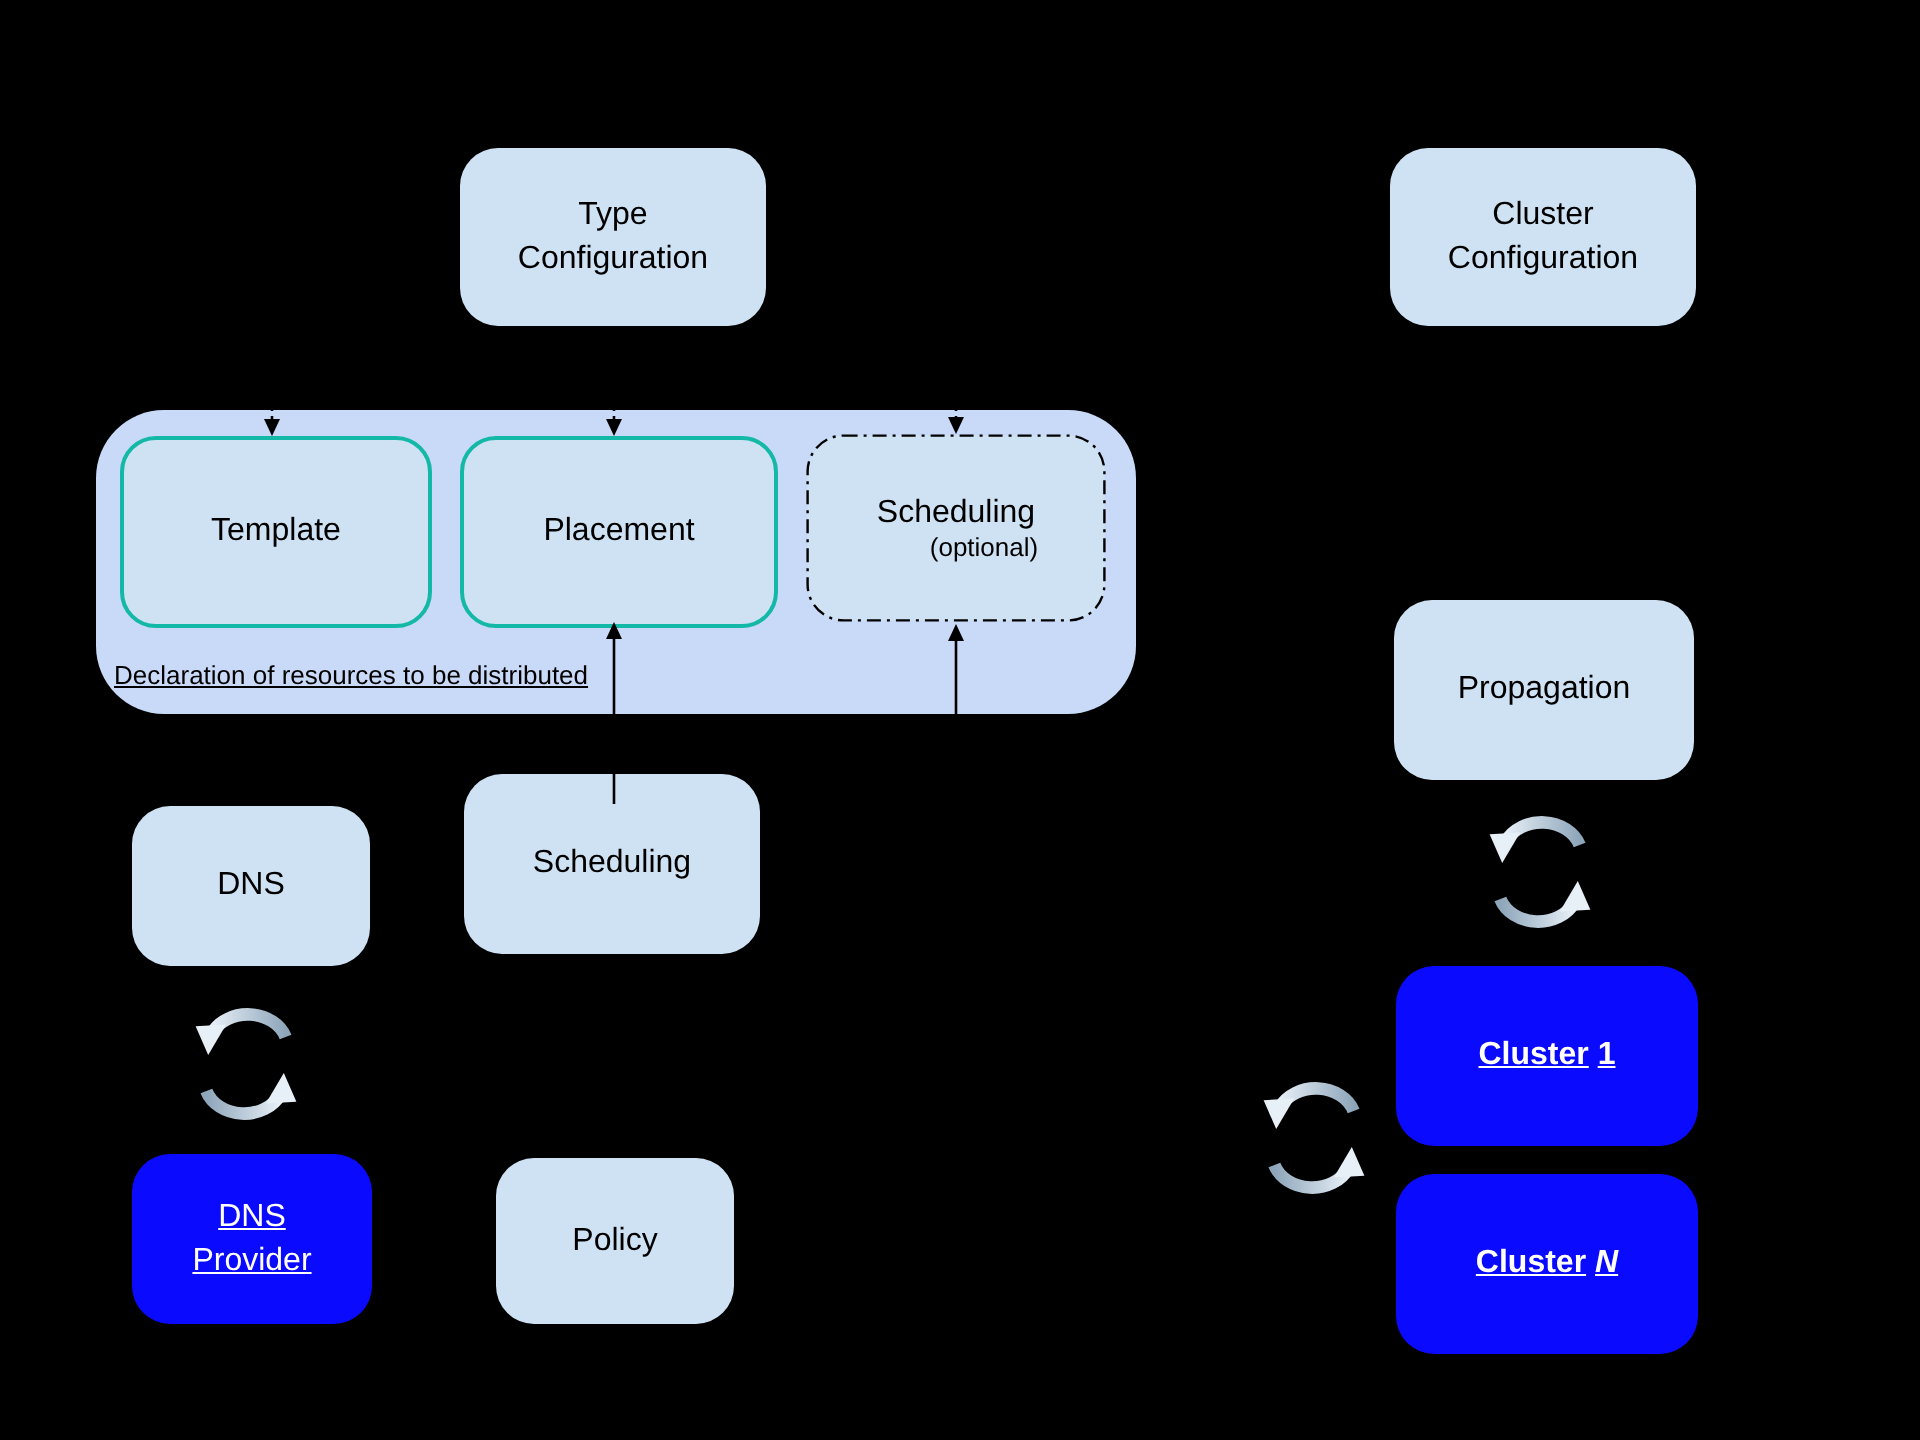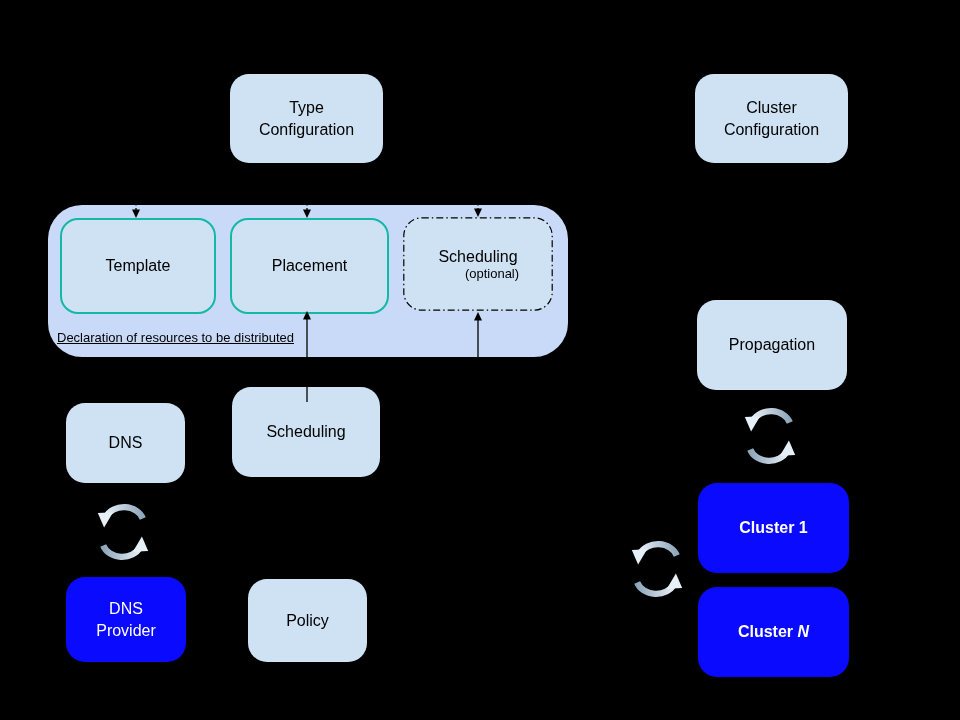--- a/index.html
+++ b/index.html
@@ -8,21 +8,21 @@
     background:var(--background,#000);
     font-family:"Liberation Sans", sans-serif;
   }
   .node{
     position:absolute;display:flex;align-items:center;justify-content:center;
     text-align:center;border-radius:19px;
     color:var(--text-dark,#000);font-size:16px;line-height:1.35;
   }
   .node .lbl{white-space:pre-line;}
   .light{background:var(--box-light,#cfe2f3);}
-  .blue{background:var(--box-blue,#0a0aff);color:var(--text-light,#fff);}
+  .blue{background:var(--box-blue,#0a0aff);color:var(--text-light,#fff);text-decoration:underline;}
   .bold{font-weight:bold;}
   .group{
     position:absolute;left:48px;top:205px;width:520px;height:152px;
     background:var(--container,#c9daf8);border-radius:34px;
   }
   .inner{border:2px solid #14b8a6;border-radius:18px;}
   .n-type{left:230px;top:74px;width:153px;height:89px;}
   .n-clusterconf{left:695px;top:74px;width:153px;height:89px;}
   .n-template{left:60px;top:218px;width:152px;height:92px;}
   .n-placement{left:230px;top:218px;width:155px;height:92px;}

